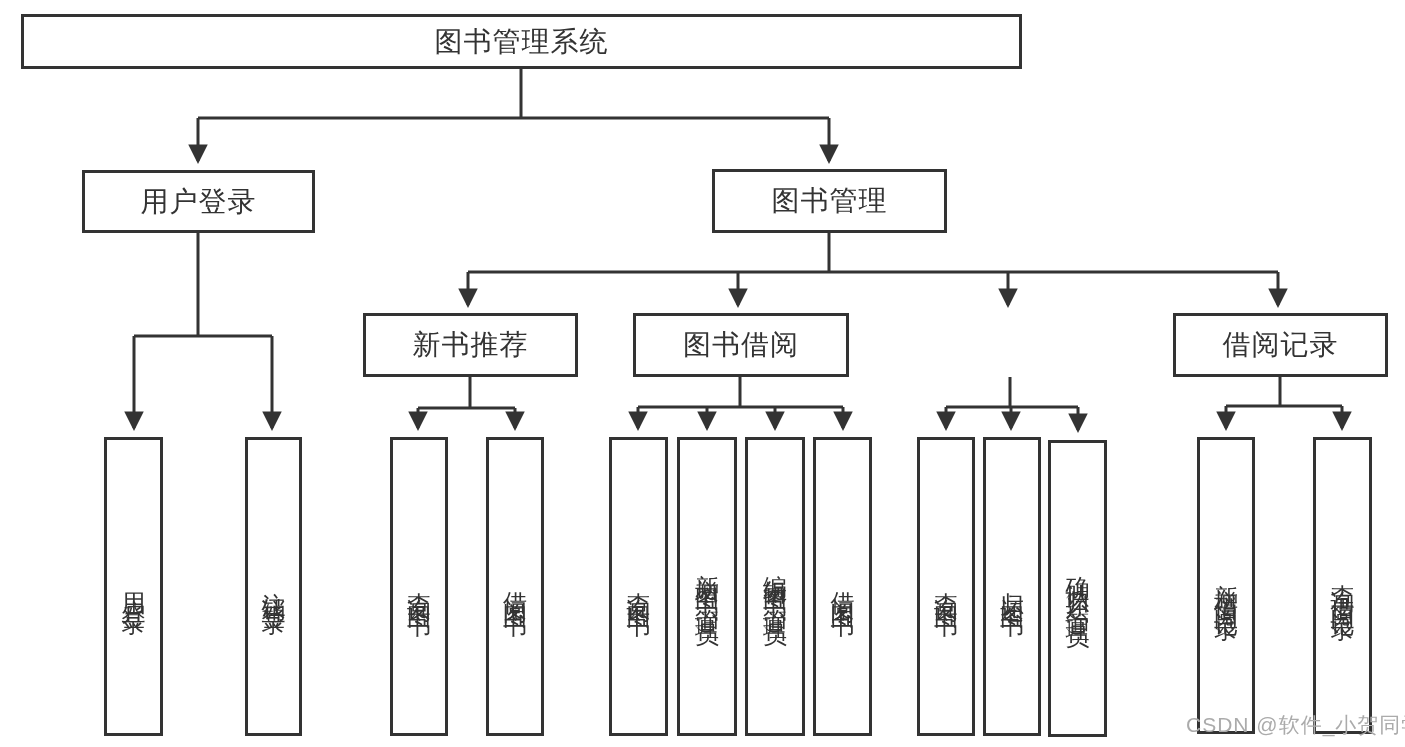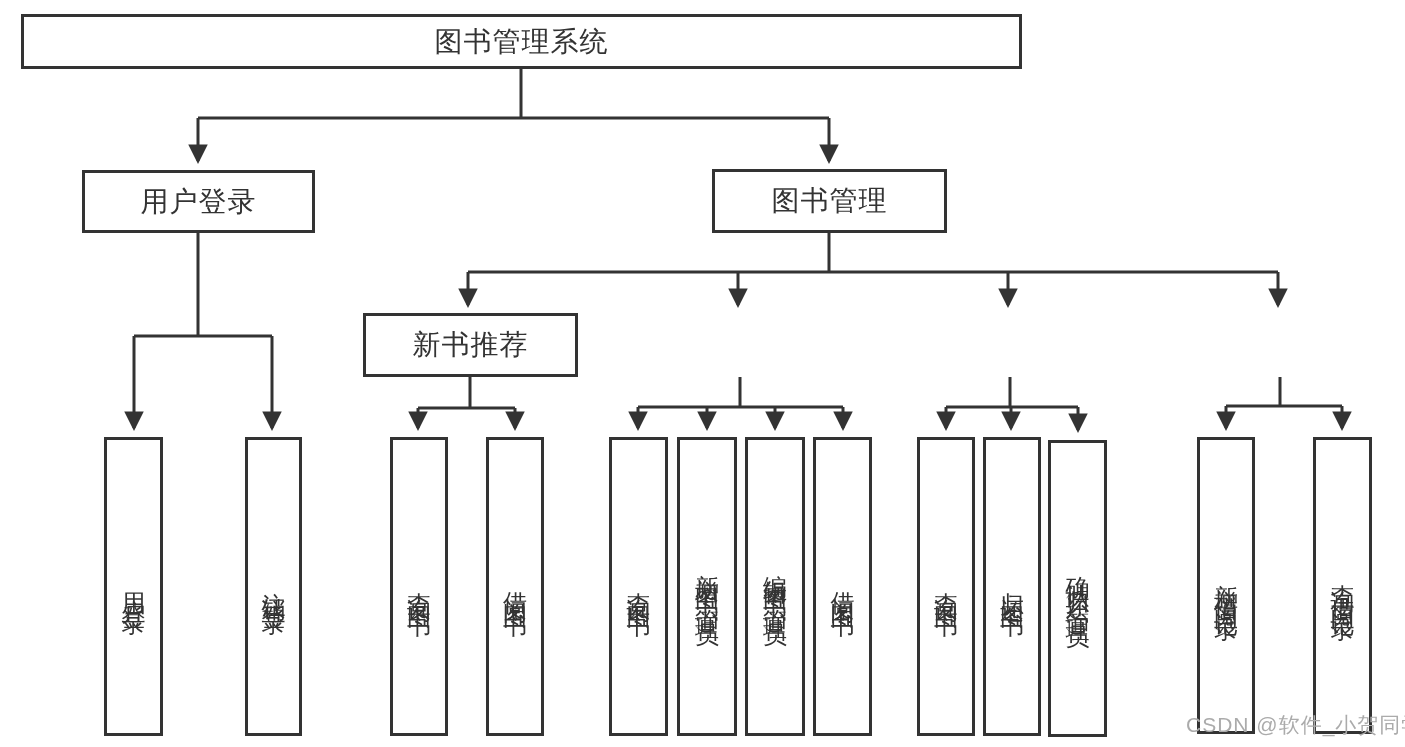--- a/index.html
+++ b/index.html
@@ -104,20 +104,22 @@
     <path d="M1226 406 V428" marker-end="url(#arrow)"></path>
     <path d="M1342 406 V428" marker-end="url(#arrow)"></path>
   </svg>
 
   <div class="node hbox" style="left:21px;top:14px;width:1001px;height:55px;">图书管理系统</div>
 
   <div class="node hbox" style="left:82px;top:170px;width:233px;height:63px;">用户登录</div>
   <div class="node hbox" style="left:712px;top:169px;width:235px;height:64px;">图书管理</div>
 
   <div class="node hbox" style="left:363px;top:313px;width:215px;height:64px;">新书推荐</div>
+  <div class="node hbox" style="left:633px;top:313px;width:216px;height:64px;">图书借阅</div>
+  <div class="node hbox" style="left:1173px;top:313px;width:215px;height:64px;">借阅记录</div>
 
   <div class="node vbox" style="left:104px;top:437px;width:59px;height:299px;">用户登录</div>
   <div class="node vbox" style="left:245px;top:437px;width:57px;height:299px;">注销登录</div>
 
   <div class="node vbox" style="left:390px;top:437px;width:58px;height:299px;">查询图书</div>
   <div class="node vbox" style="left:486px;top:437px;width:58px;height:299px;">借阅图书</div>
 
   <div class="node vbox" style="left:609px;top:437px;width:59px;height:299px;">查询图书</div>
   <div class="node vbox" style="left:677px;top:437px;width:60px;height:299px;">新增图书（管理员）</div>
   <div class="node vbox" style="left:745px;top:437px;width:60px;height:299px;">编辑图书（管理员）</div>

